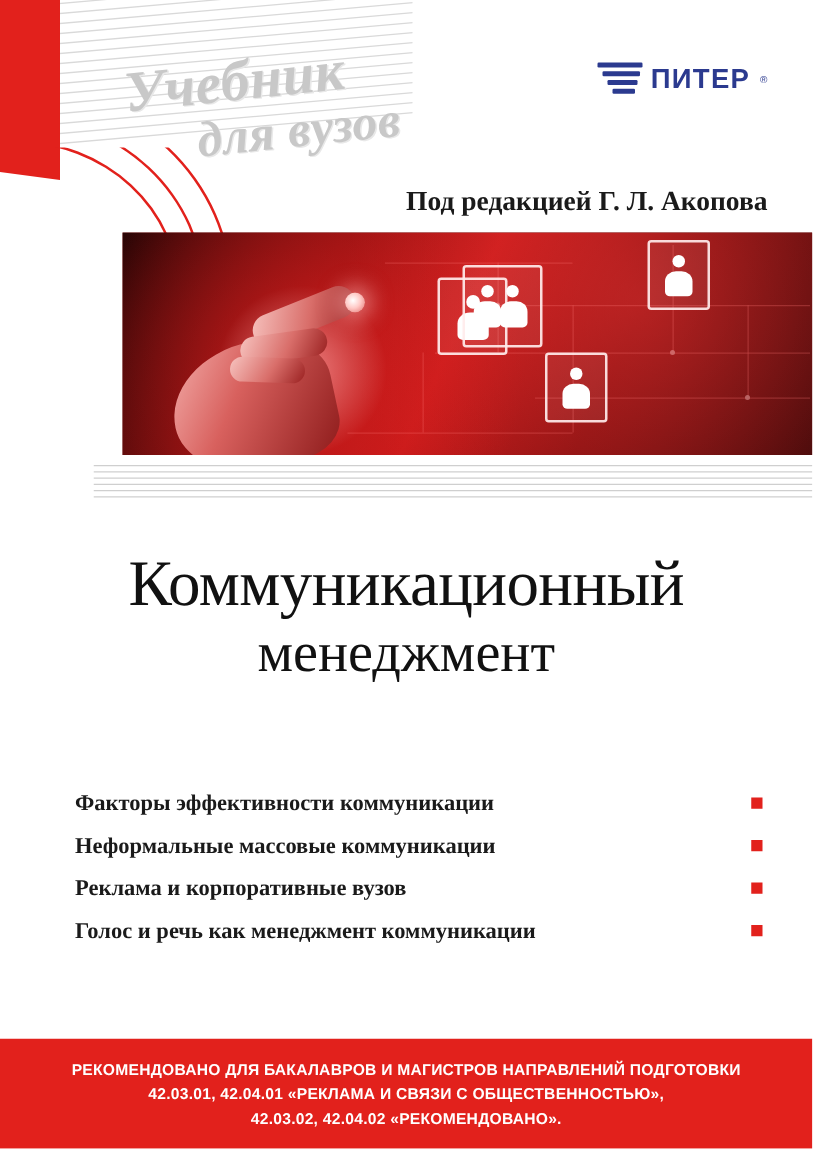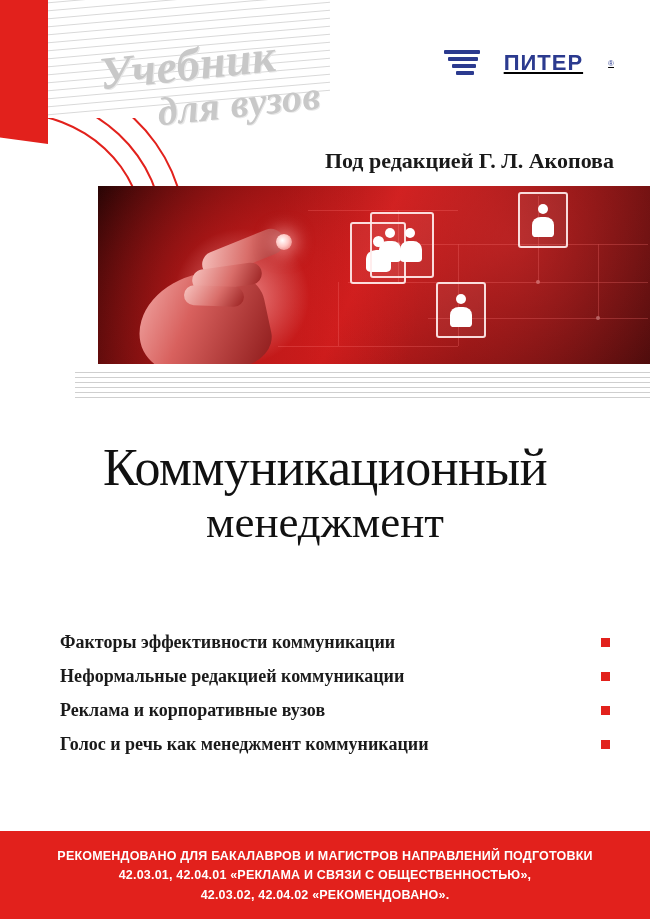--- a/index.html
+++ b/index.html
@@ -92,22 +92,21 @@
   }
   .uchebnik .l1 { font-size: 46px; display:block; padding-left: 4px;}
   .uchebnik .l2 { font-size: 40px; display:block; padding-left: 58px; margin-top: 2px;}
 
   
   .piter-logo {
     position: absolute;
     right: 36px; top: 50px;
     display: flex;
     align-items: center;
-    gap: 24px;
-    text-decoration: underline;
+    gap: 7px;
   }
   .piter-logo .mark {
     width: 36px; height: 26px;
     position: relative;
   }
   .piter-logo .mark i {
     position: absolute;
     left: 0;
     height: 4px;
     background: #2b3a8f;
@@ -412,21 +411,21 @@
     <span class="t1">Коммуникационный</span>
     <span class="t2">менеджмент</span>
   </div>
 
   <div class="bullets">
     <div class="bullet-row">
       <span class="txt">Факторы эффективности коммуникации</span>
       <span class="sq"></span>
     </div>
     <div class="bullet-row">
-      <span class="txt">Неформальные редакцией коммуникации</span>
+      <span class="txt">Неформальные массовые коммуникации</span>
       <span class="sq"></span>
     </div>
     <div class="bullet-row">
       <span class="txt">Реклама и корпоративные вузов</span>
       <span class="sq"></span>
     </div>
     <div class="bullet-row">
       <span class="txt">Голос и речь как менеджмент коммуникации</span>
       <span class="sq"></span>
     </div>

